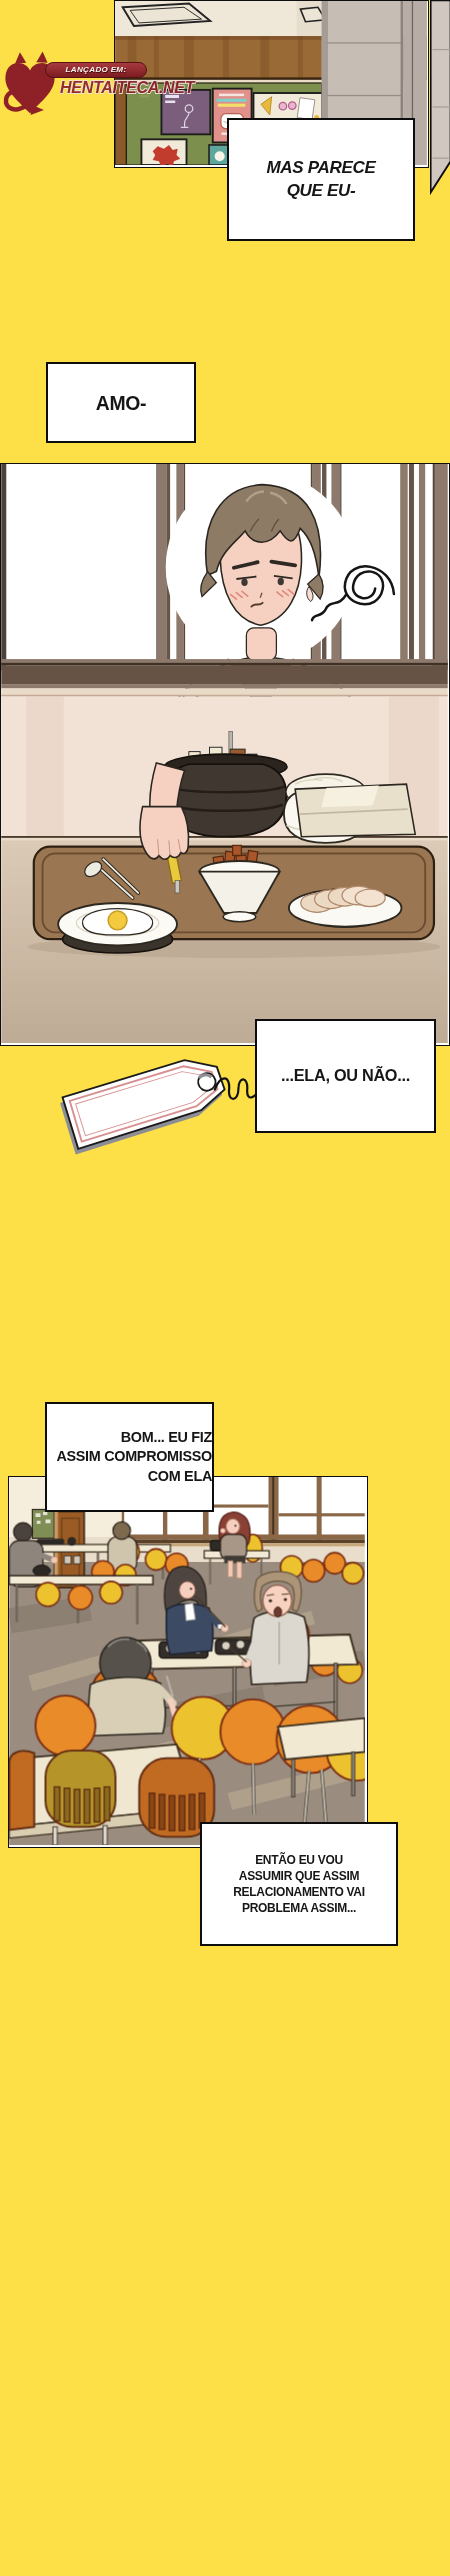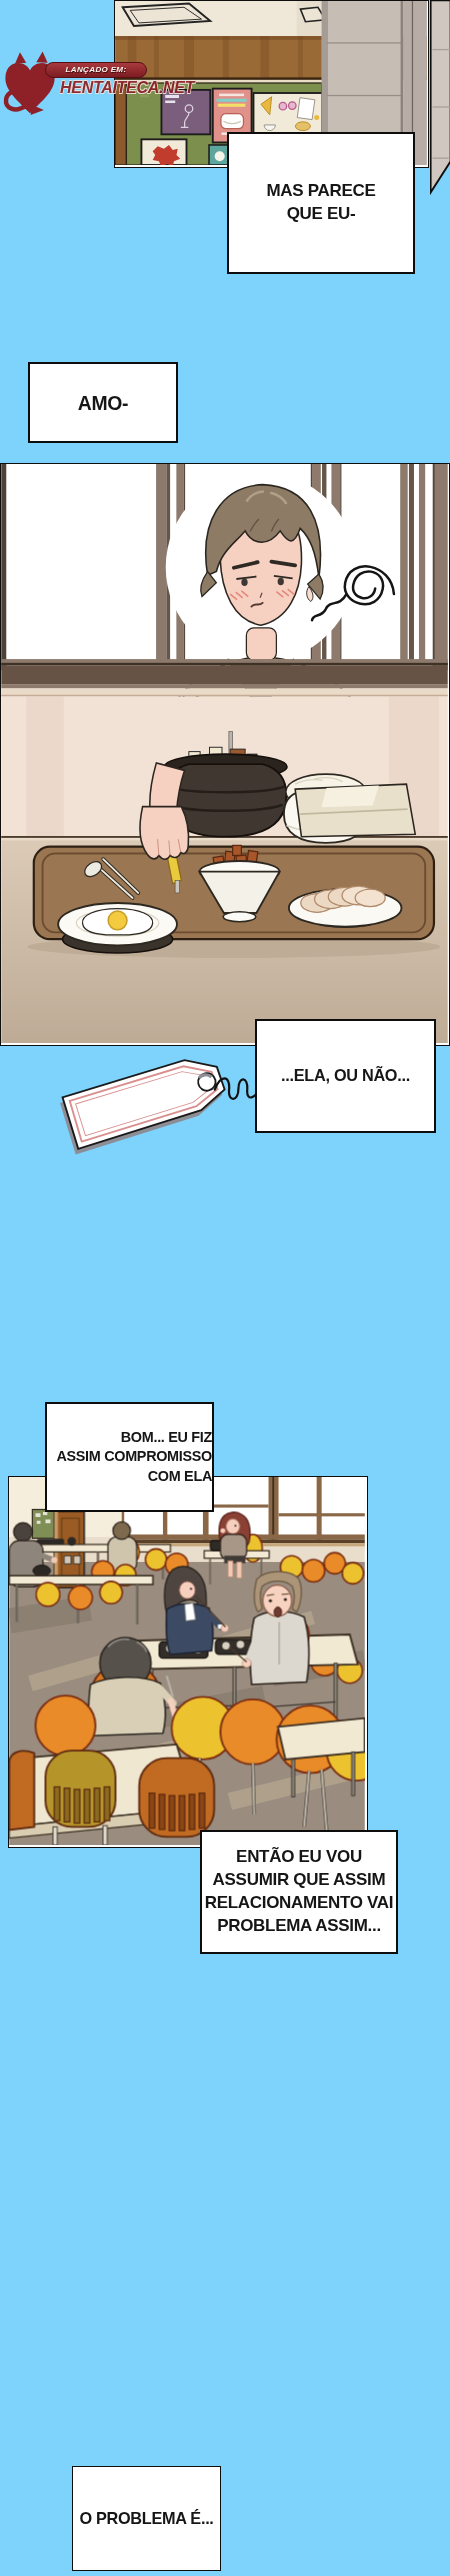--- a/index.html
+++ b/index.html
@@ -1,25 +1,25 @@
 <!DOCTYPE html>
 <html style="font-size:10px"><head>
 <meta charset="utf-8">
 <style>
   html,body{margin:0;padding:0;background:#ffffff;}
-  #page{position:relative;width:450px;height:2576px;background:#7dd3fc;overflow:hidden;
+  #page{position:relative;width:450px;height:2576px;background:#fde047;overflow:hidden;
         font-family:"Liberation Sans","DejaVu Sans",sans-serif;}
   .panel{position:absolute;border:1.9px solid #0e0e0e;box-sizing:border-box;background:#fff;z-index:5;}
   .bubble{position:absolute;background:#ffffff;border:2.5px solid #0d0d0d;box-sizing:border-box;
           display:flex;flex-direction:column;align-items:center;justify-content:center;
           text-align:center;font-weight:bold;color:#161616;z-index:30;line-height:1.34;
           letter-spacing:-0.3px;}
   .bubble span{display:block;white-space:nowrap;}
   .b1{font-size:17px;} .b2{font-size:19.4px;} .b3{font-size:16.3px;}
-  .b4{font-size:14.4px;align-items:flex-end;} .b5{font-size:17px;margin-top:8px;} .b6{font-size:16.3px;}
+  .b4{font-size:14.4px;align-items:flex-end;} .b5{font-size:12px;} .b6{font-size:16.3px;}
   #wm{position:absolute;left:0;top:44px;width:188px;height:75px;z-index:40;}
   #wm-banner{position:absolute;left:45px;top:18px;width:102px;height:15.6px;border-radius:8.1px;
              background:linear-gradient(#a83a3f,#7c1c21);border:1.3px solid #571014;box-sizing:border-box;
              display:flex;align-items:center;justify-content:center;font-size:8.1px;font-style:italic;
              font-weight:bold;color:#fdf6f0;letter-spacing:0.3px;text-shadow:0.6px 0.6px 0 #40090c;}
   #wm-site{position:absolute;left:60px;top:35px;width:138px;font-size:16px;font-weight:800;
            font-style:italic;color:#8b2127;letter-spacing:-0.3px;opacity:.93;
            text-shadow:-0.6px -0.6px 0 #f1e4dc,0.6px -0.6px 0 #f1e4dc,-0.6px 0.6px 0 #f1e4dc,0.6px 0.6px 0 #f1e4dc;}
   svg{display:block;}
 </style>
@@ -140,26 +140,26 @@
       <path d="M46,34 C39,18 9,16 7,44 C5,66 29,84 46,102 C63,84 87,66 85,44 C83,16 53,18 46,34 Z" fill="#8e2127"></path>
       <path d="M40,90 C22,102 6,94 8,80 C10,68 24,64 31,73 C37,81 31,92 50,96" fill="none" stroke="#8e2127" stroke-width="7" stroke-linecap="round"></path>
       <polygon points="48,88 68,97 47,105" fill="#8e2127"></polygon>
     </svg>
     <div id="wm-banner">
       <span>LANÇADO EM:</span>
     </div>
     <div id="wm-site">HENTAITECA.NET</div>
   </div>
 
-  <div class="bubble b1" style="left:227px;top:132px;width:188px;height:142px;">
+  <div class="bubble b1" style="left:227px;top:118px;width:188px;height:123px;font-style:italic;">
     <span>MAS PARECE</span>
     <span>QUE EU-</span>
   </div>
 
-  <div class="bubble b2" style="left:28px;top:362px;width:150px;height:81px;">
+  <div class="bubble b2" style="left:46px;top:362px;width:150px;height:81px;">
     <span>AMO-</span>
   </div>
 
   <div class="panel" style="left:0;top:463px;width:450px;height:583px;">
     <svg width="447" height="579" viewBox="0 0 714 926">
       <defs>
         <linearGradient id="tableg" x1="0" y1="0" x2="0" y2="1">
           <stop offset="0" stop-color="#dccbb6"></stop>
             <stop offset="1" stop-color="#bdab96"></stop>
         </linearGradient>
@@ -558,18 +558,15 @@
     </svg>
   </div>
 
   <div class="bubble b5" style="left:200px;top:1822px;width:198px;height:124px;">
     <span>ENTÃO EU VOU</span>
     <span>ASSUMIR QUE ASSIM</span>
     <span>RELACIONAMENTO VAI</span>
     <span>PROBLEMA ASSIM...</span>
   </div>
 
-  <div class="bubble b6" style="left:72px;top:2466px;width:149px;height:105px;border-width:1.9px;">
-    <span>O PROBLEMA É...</span>
-  </div>
 
 </div>
 
 
 </body></html>

